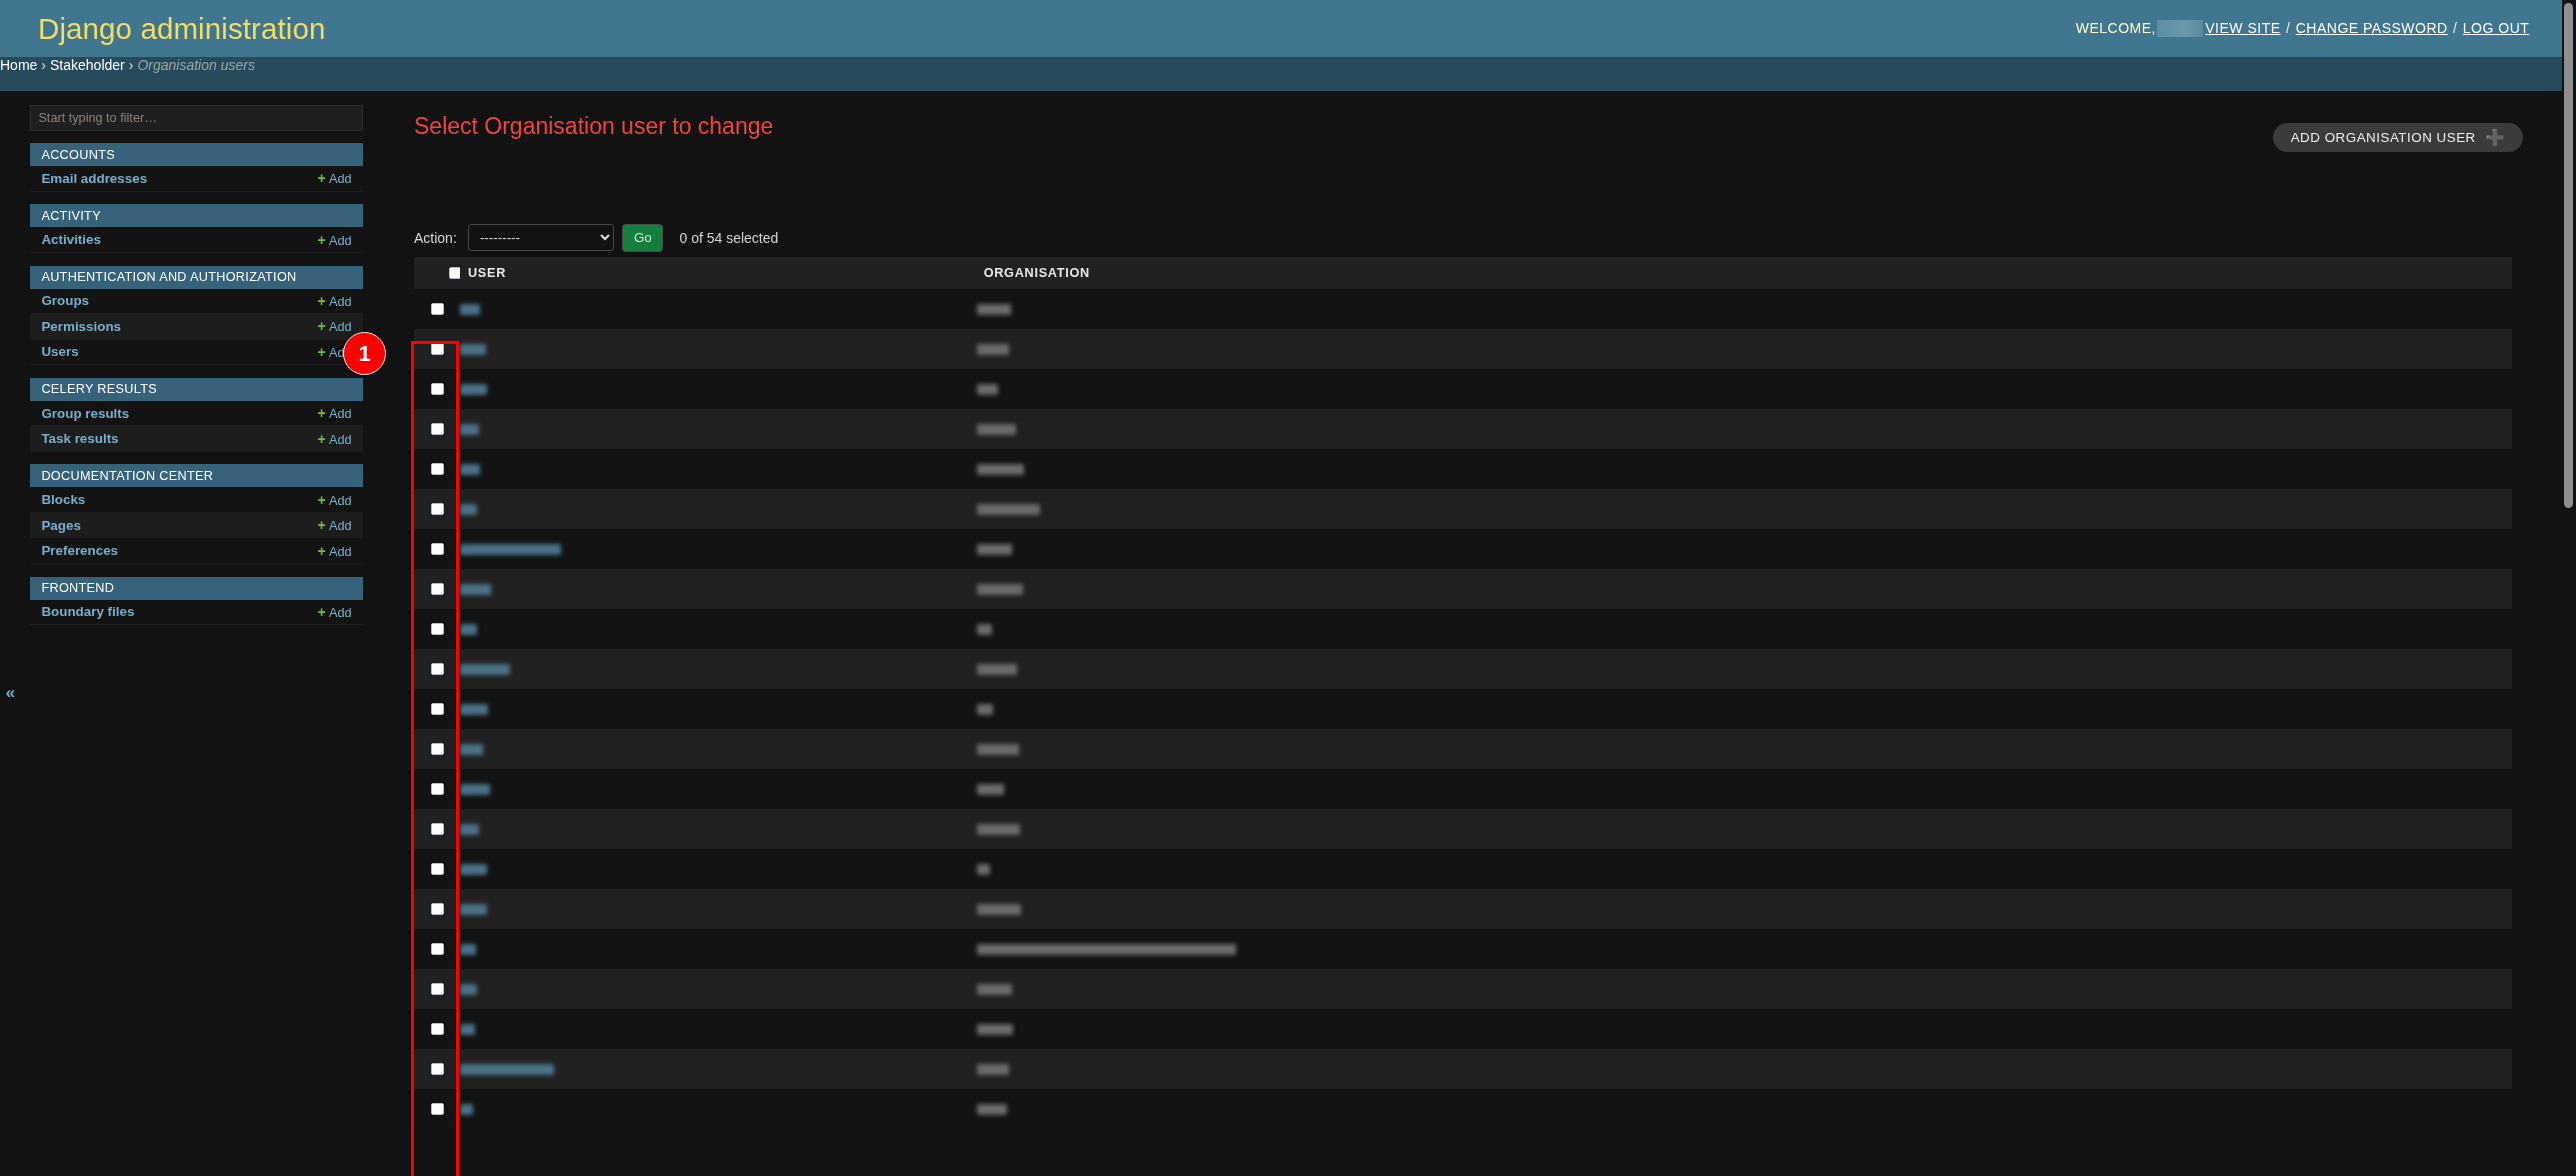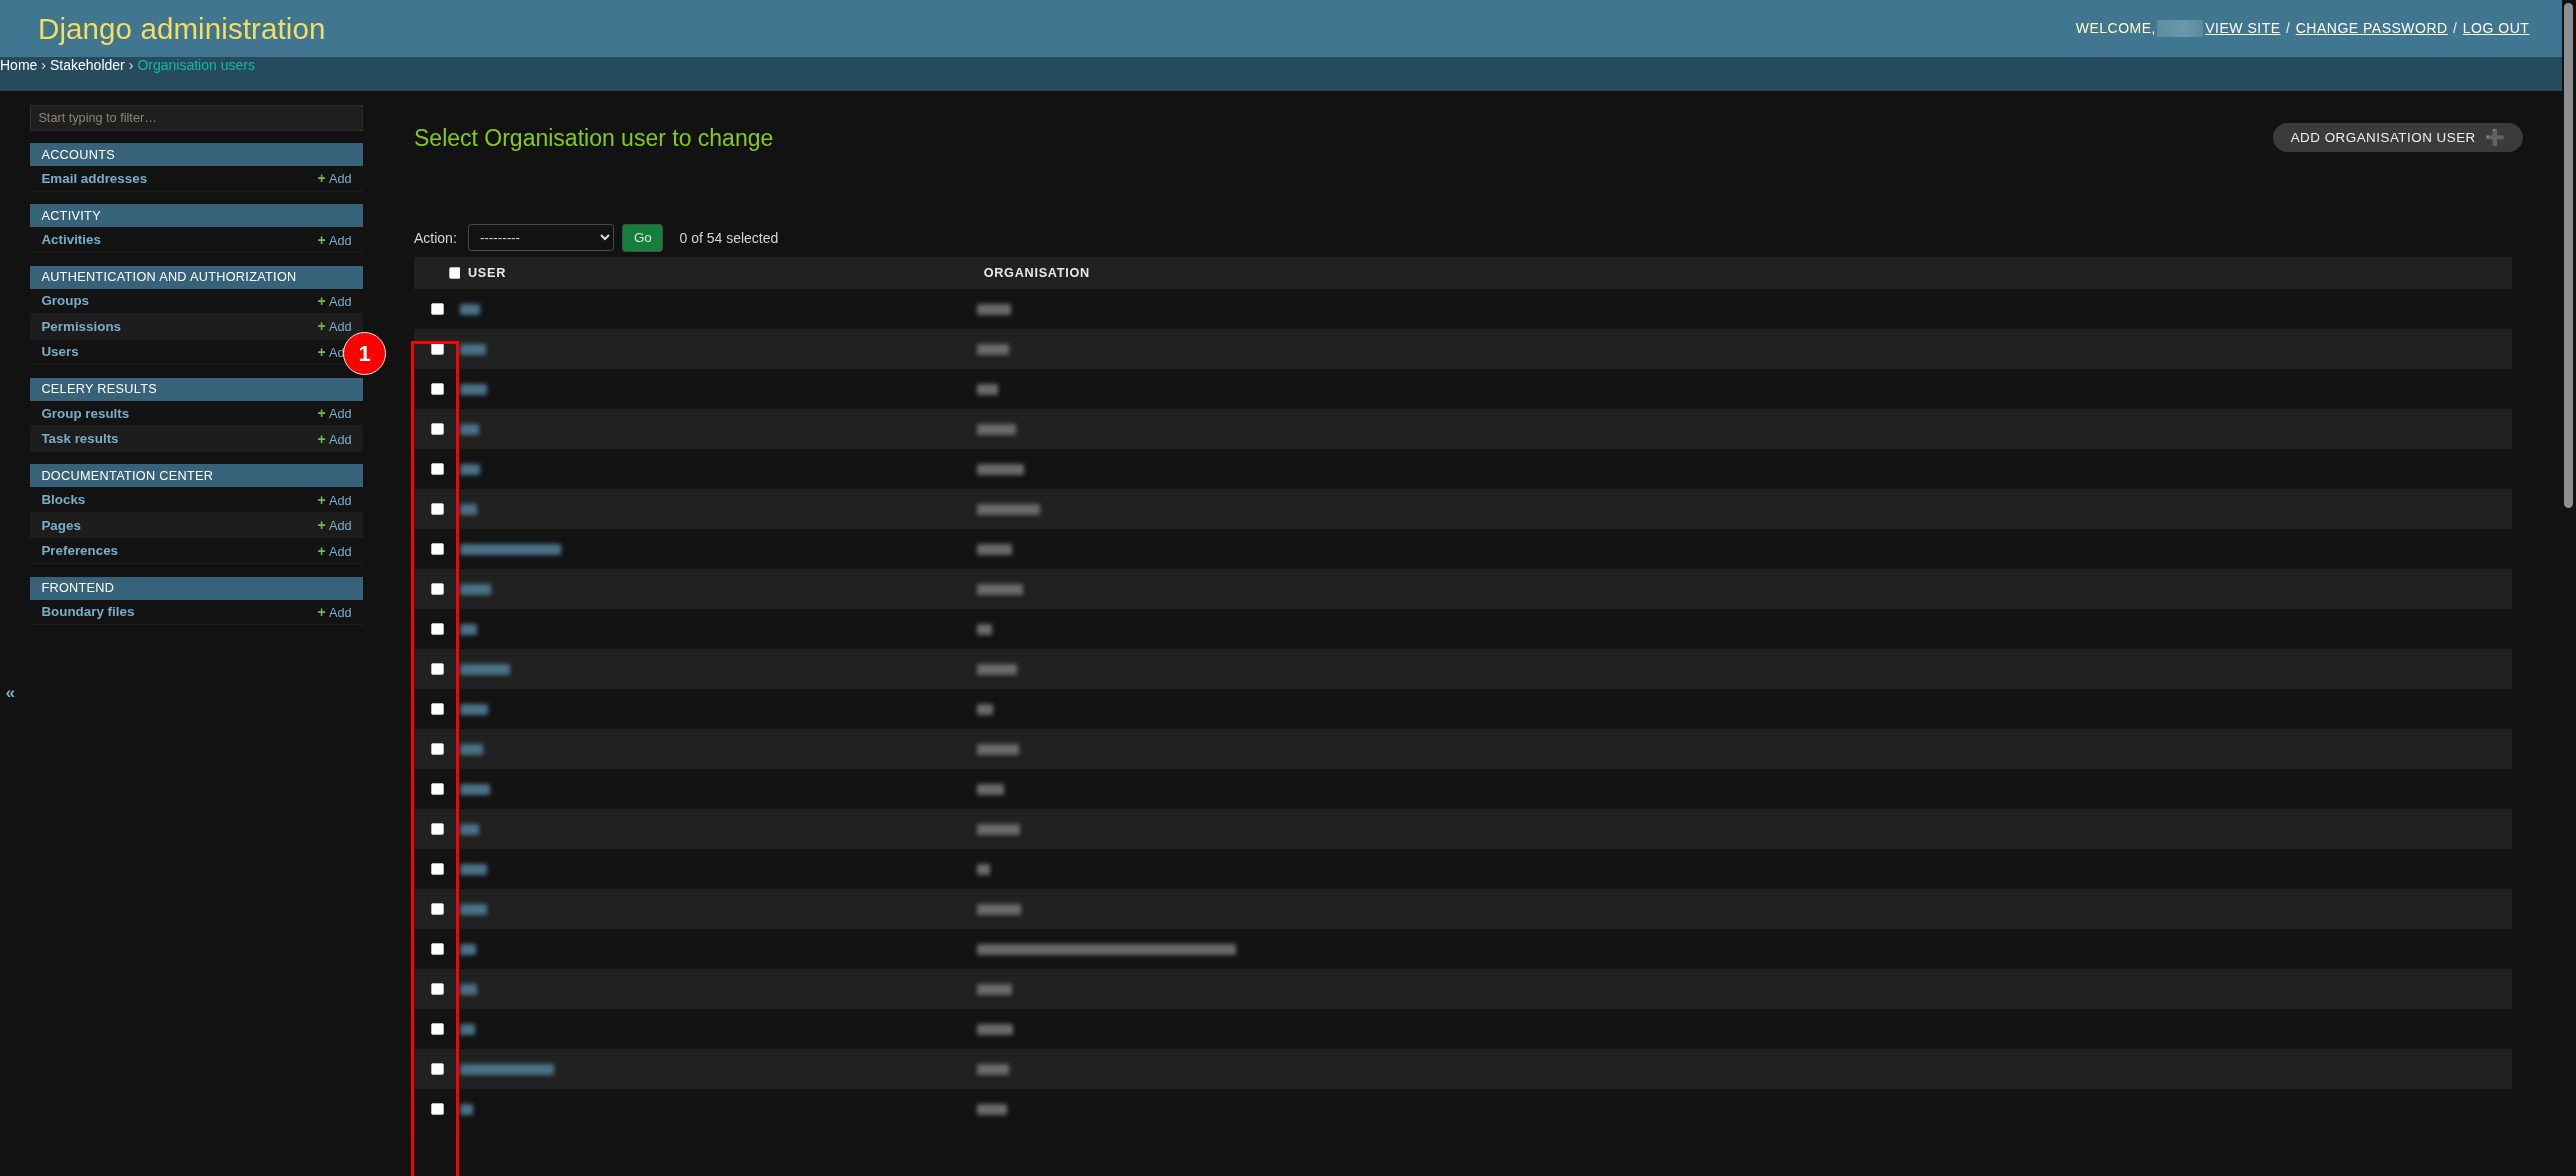--- a/index.html
+++ b/index.html
@@ -36,21 +36,21 @@
   .ut-sep { color: #e8f0f3; margin: 0 4.7px; }
 
   
   .breadcrumbs {
     position: absolute; left: 0; top: 57px; width: 2562px; height: 34px;
     background: #264b5d; display: flex; align-items: flex-start;
     font-size: 14px; color: #fff;
   }
   .breadcrumbs a { color: #ffffff; text-decoration: none; }
   .breadcrumbs .sep { margin: 0 4px; color: #d7e3e8; }
-  .breadcrumbs .current { color: #14b8a6; }
+  .breadcrumbs .current { color: #a3a3a3; font-style: italic; }
 
   
   .sidebar {
     position: absolute; left: 30px; top: 105px; width: 333px;
     background: #121212;
   }
   .filter-wrap { padding: 0; }
   .nav-filter {
     width: 333px; height: 25.5px; background: #1f1f1f;
     border: 0.7px solid #2e2e2e; color: #9a9a9a;
@@ -79,22 +79,22 @@
     color: #79aec8; font-size: 17.4px; font-weight: bold; cursor: pointer;
     line-height: 1;
   }
 
   
   .main {
     position: absolute; left: 376px; top: 91px; right: 14px; bottom: 0;
     background: #121212;
   }
   .page-title {
-    position: absolute; left: 38px; top: 34px;
-    font-size: 23px; color: #84cc16; font-weight: 400;
+    position: absolute; left: 38px; top: 22px;
+    font-size: 23px; color: #ef4444; font-weight: 400;
   }
   .object-tools {
     position: absolute; right: 39px; top: 32px;
   }
   .addlink {
     display: inline-flex; align-items: center; gap: 9.4px;
     background: #3b3b3b; color: #eeeeee; border-radius: 14.8px;
     padding: 6.7px 17.4px; font-size: 13.4px; letter-spacing: 0.5px;
     text-decoration: none; text-transform: uppercase;
   }

